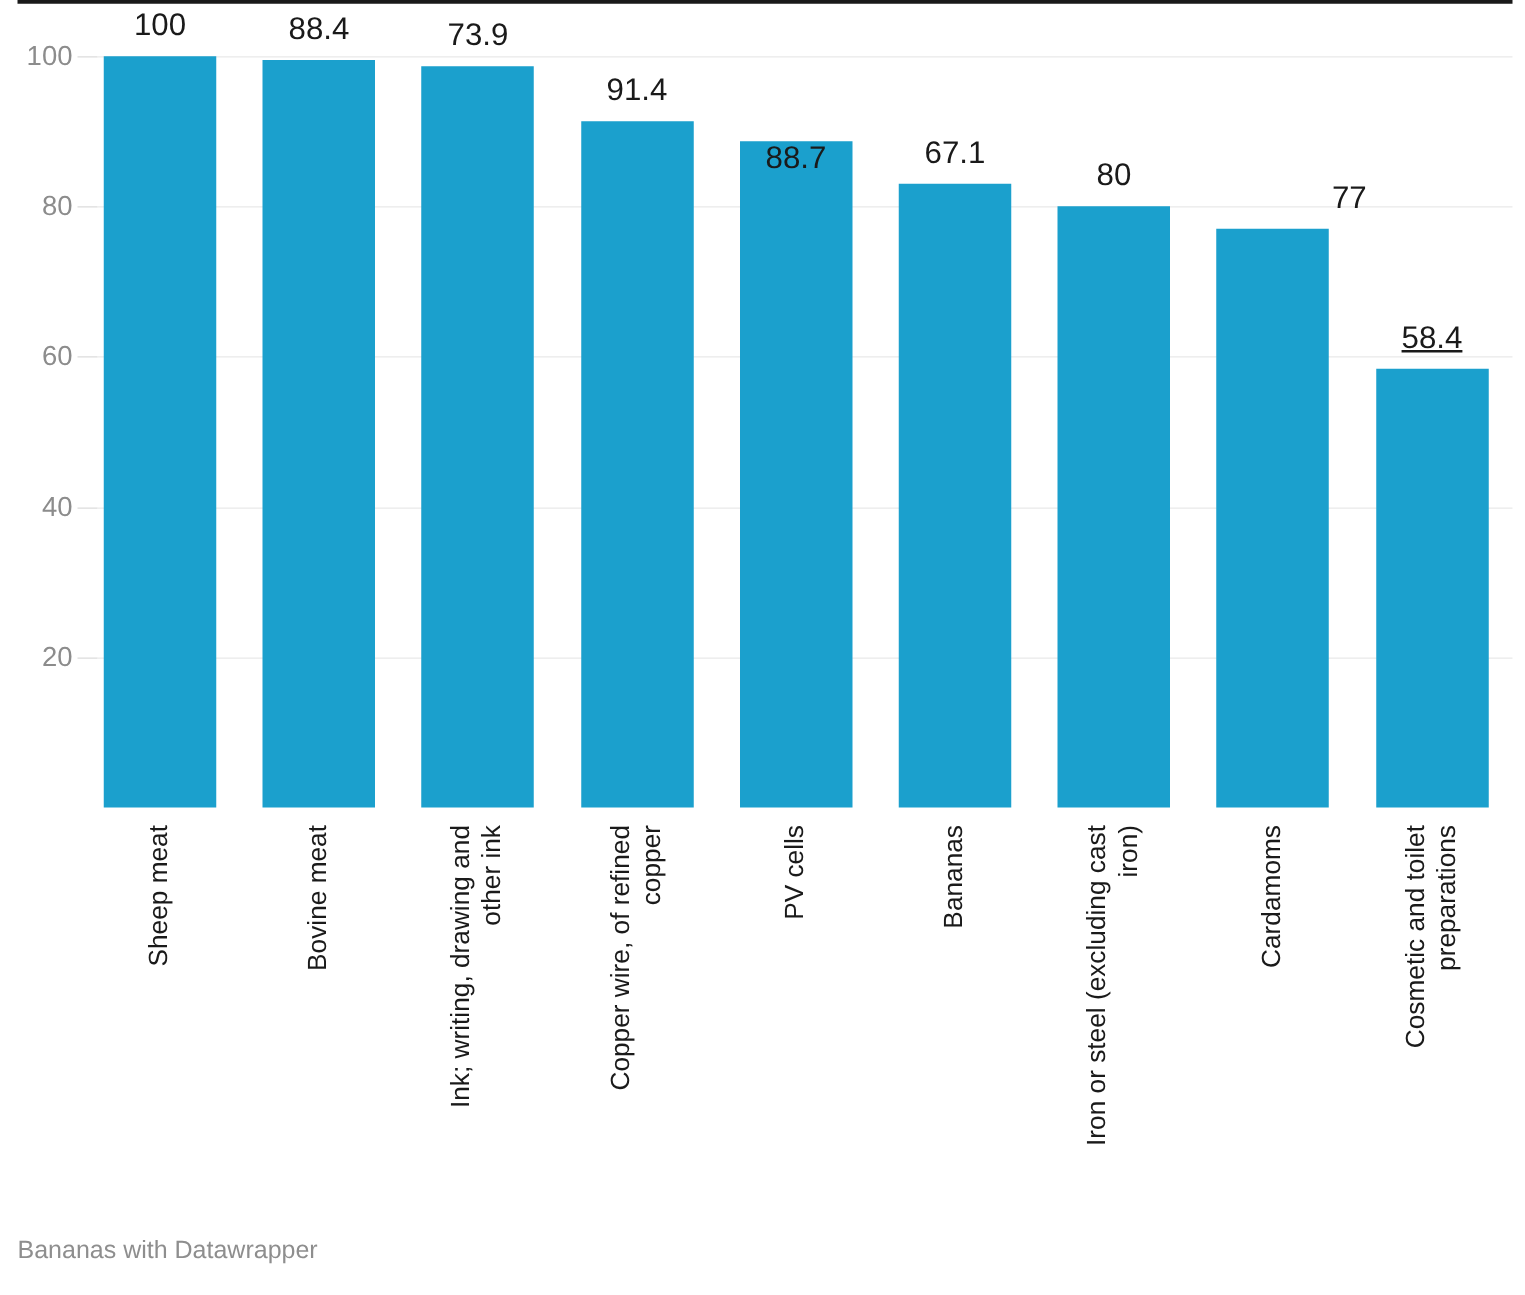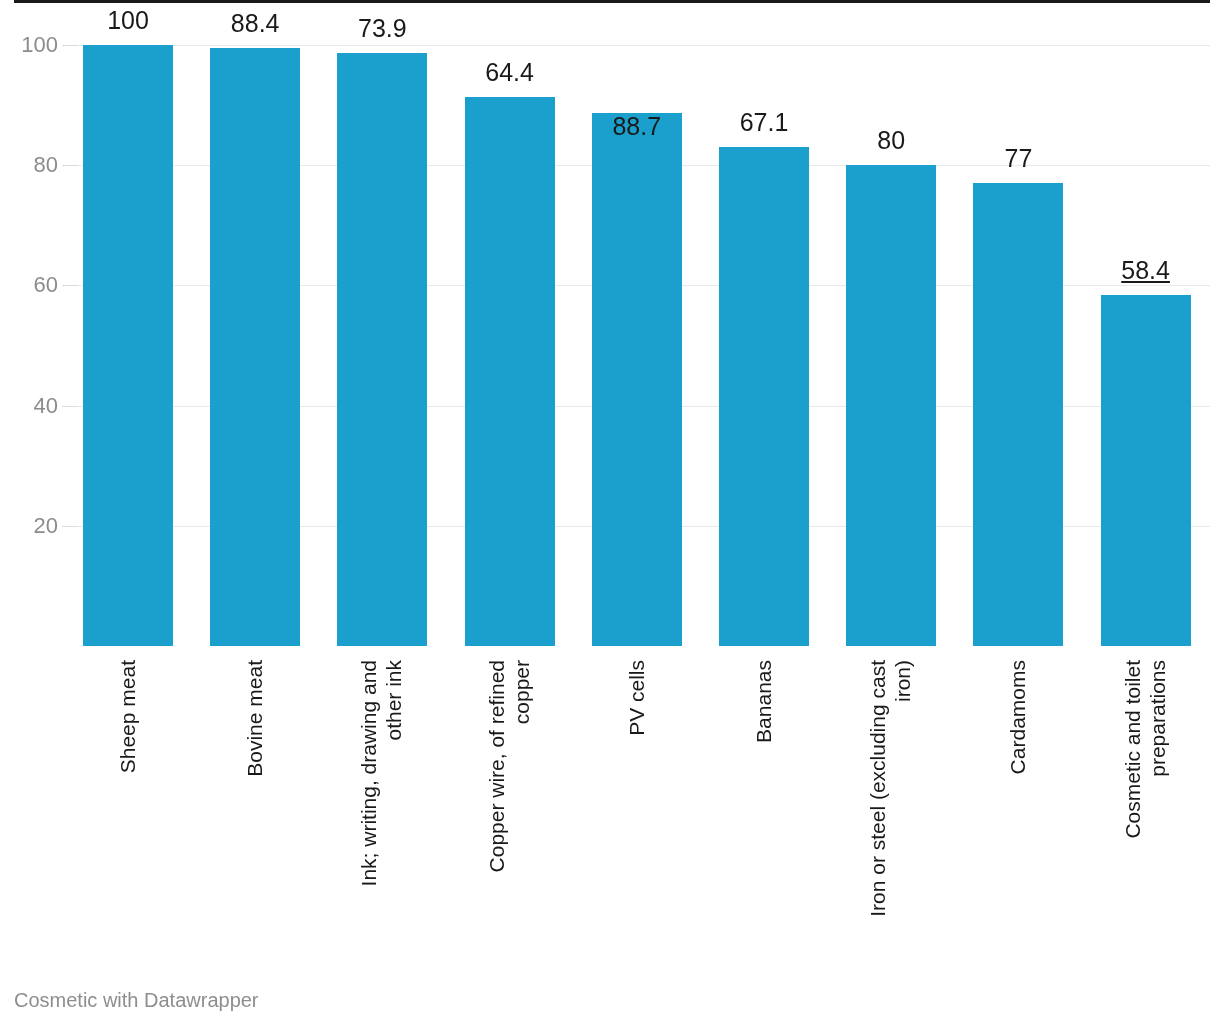--- a/index.html
+++ b/index.html
@@ -139,29 +139,29 @@
         <div class="tick-dash"></div>
       </div>
       <div class="ytick-label" style="top: 45px;">100</div>
       <div class="bar" style="left: 83px; top: 45px; width: 90px; height: 601px; background: rgb(27, 160, 205);"></div>
       <div class="bar-value" style="left: 53px; width: 150px; top: 8px;">100</div>
       <div class="bar" style="left: 210.2px; top: 48.005px; width: 90px; height: 597.995px; background: rgb(27, 160, 205);"></div>
       <div class="bar-value" style="left: 180.2px; width: 150px; top: 11.005px;">88.4</div>
       <div class="bar" style="left: 337.4px; top: 52.813px; width: 90px; height: 593.187px; background: rgb(27, 160, 205);"></div>
       <div class="bar-value" style="left: 307.4px; width: 150px; top: 15.813px;">73.9</div>
       <div class="bar" style="left: 464.6px; top: 96.686px; width: 90px; height: 549.314px; background: rgb(27, 160, 205);"></div>
-      <div class="bar-value" style="left: 434.6px; width: 150px; top: 59.686px;">64.4</div>
+      <div class="bar-value" style="left: 434.6px; width: 150px; top: 59.686px;">91.4</div>
       <div class="bar" style="left: 591.8px; top: 112.913px; width: 90px; height: 533.087px; background: rgb(27, 160, 205);"></div>
       <div class="bar-value" style="left: 561.8px; width: 150px; top: 75.913px; margin-top: 38px;">88.7</div>
       <div class="bar" style="left: 719px; top: 146.569px; width: 90px; height: 499.431px; background: rgb(27, 160, 205);"></div>
       <div class="bar-value" style="left: 689px; width: 150px; top: 109.569px;">67.1</div>
       <div class="bar" style="left: 846.2px; top: 165.2px; width: 90px; height: 480.8px; background: rgb(27, 160, 205);"></div>
       <div class="bar-value" style="left: 816.2px; width: 150px; top: 128.2px;">80</div>
       <div class="bar" style="left: 973.4px; top: 183.23px; width: 90px; height: 462.77px; background: rgb(27, 160, 205);"></div>
-      <div class="bar-value" style="left: 943.4px; width: 150px; top: 146.23px;">77</div>
+      <div class="bar-value" style="left: 943.4px; width: 150px; top: 146.23px; text-align: right;">77</div>
       <div class="bar" style="left: 1100.6px; top: 295.016px; width: 90px; height: 350.984px; background: rgb(27, 160, 205);"></div>
       <div class="bar-value" style="left: 1070.6px; width: 150px; top: 258.016px; text-decoration: underline;">58.4</div>
     </div>
 
   <div id="cat-labels">
       <div class="cat-label-slot" style="left: 83px; width: 90px;">
         <div class="cat-label">
           <span class="ln">Sheep meat</span>
         </div>
       </div>
@@ -204,14 +204,14 @@
         </div>
       </div>
       <div class="cat-label-slot" style="left: 1100.6px; width: 90px;">
         <div class="cat-label">
           <span class="ln">Cosmetic and toilet</span>
           <span class="ln">preparations</span>
         </div>
       </div>
     </div>
 
-  <div class="footer-credit">Cosmetic with Datawrapper</div>
+  <div class="footer-credit">Bananas with Datawrapper</div>
 </div>
 
 </body></html>

